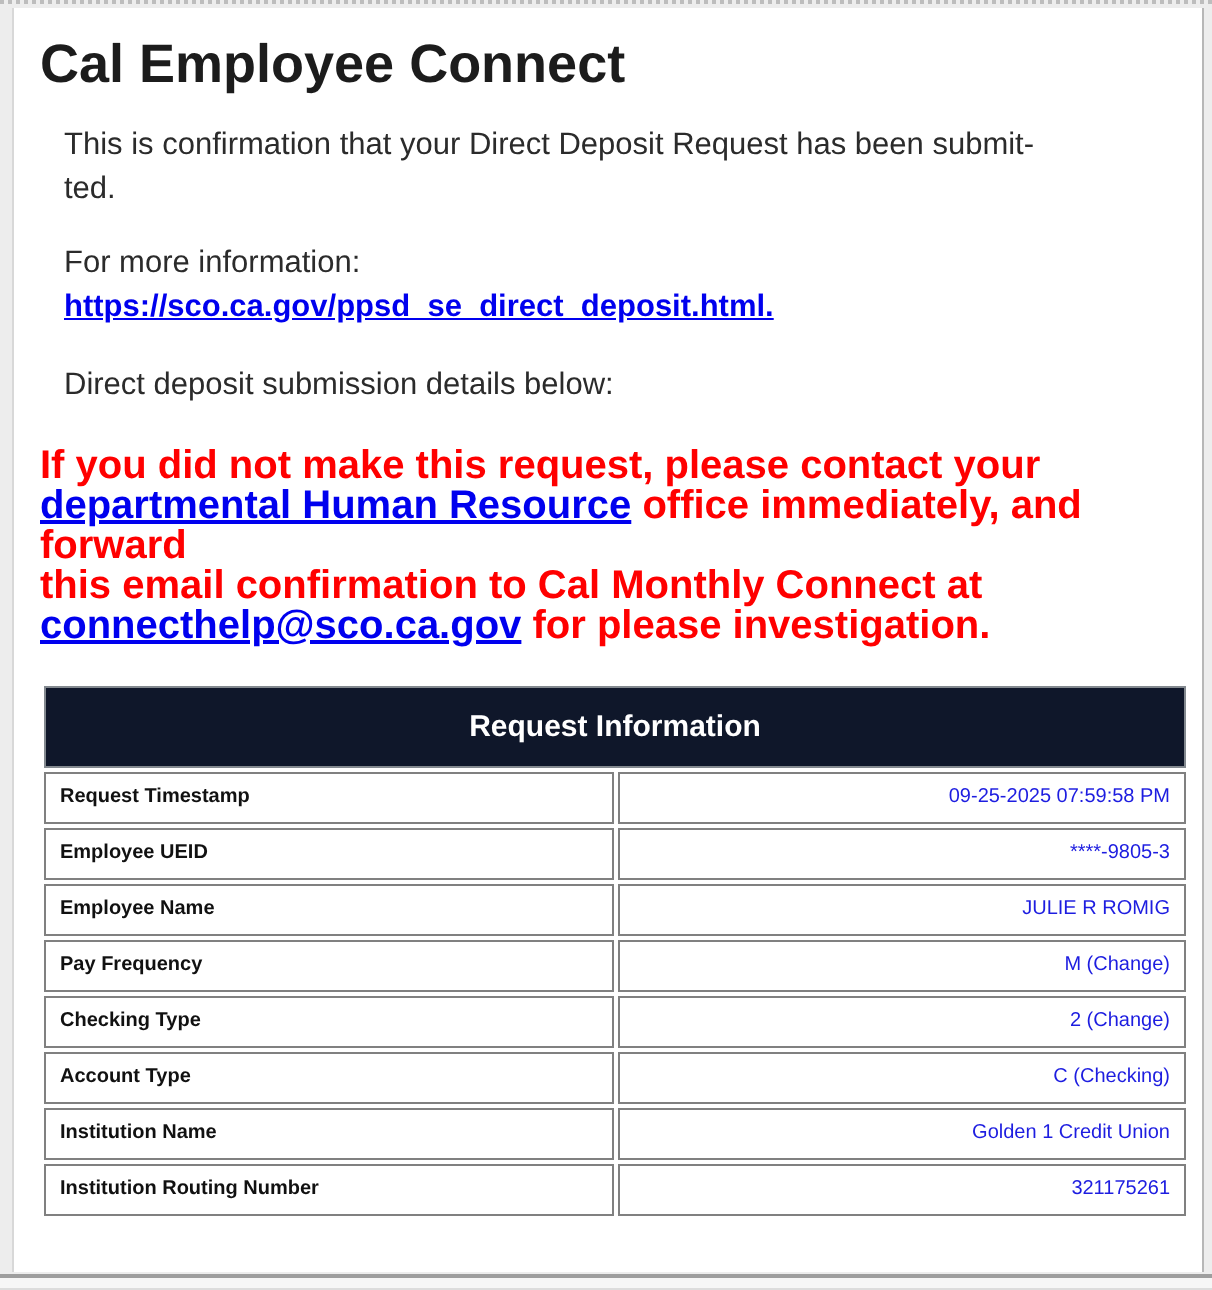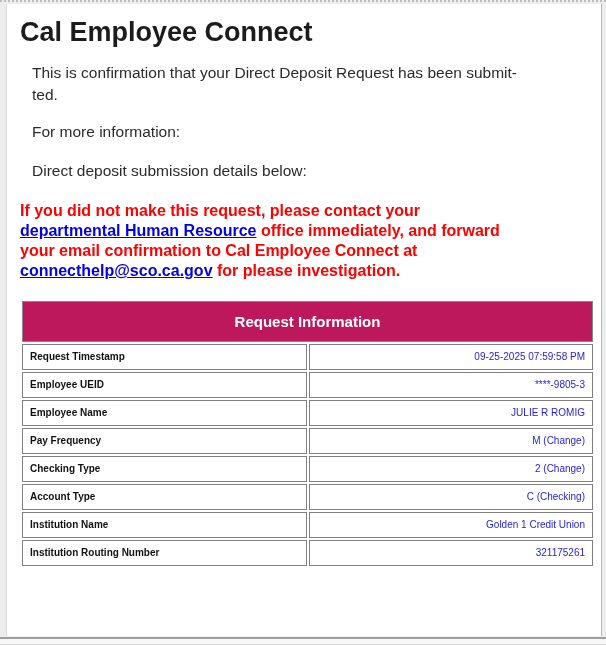--- a/index.html
+++ b/index.html
@@ -54,35 +54,35 @@
   }
   p.details-note { margin-top: 17px; }
   a.link {
     color: #0000ee;
     text-decoration: underline;
     font-weight: bold;
     cursor: pointer;
   }
   p.warning {
     margin: 19px 0 0 0;
-    font-size: 16px; line-height: 20px;
+    font-size: 20px; line-height: 20px;
     font-weight: bold;
     color: #ff0000;
   }
   p.warning a.link { color: #0000ee; }
 
   table.req {
     margin-top: 18px;
     width: 575px;
     border-collapse: separate;
     border-spacing: 2px;
     table-layout: fixed;
   }
   table.req th {
-    background: #be185d;
+    background: #0f172a;
     color: #ffffff;
     font-size: 15px; line-height: 17px;
     font-weight: bold;
     text-align: center;
     padding: 11px 4px;
     border: 1px solid #83898f;
   }
   table.req td {
     border: 1px solid #808080;
     padding: 3px 7px;
@@ -100,25 +100,25 @@
 <body>
 
 <div class="stage">
   <div class="pane">
 
     <h1 class="app-title">Cal Employee Connect</h1>
 
 
     <p class="body-text"><span>This is confirmation that your Direct Deposit Request has been submit-</span><br><span>ted.</span></p>
 
-    <p class="body-text"><span>For more information:</span><br></p>
+    <p class="body-text"><span>For more information:</span><br><a class="link" href="#">https://sco.ca.gov/ppsd_se_direct_deposit.html.</a></p>
 
     <p class="body-text details-note">Direct deposit submission details below:</p>
 
-    <p class="warning"><span>If you did not make this request, please contact your</span><br><a class="link" href="#">departmental Human Resource</a><span> office immediately, and forward</span><br><span>your email confirmation to Cal Employee Connect at</span><br><a class="link" href="#">connecthelp@sco.ca.gov</a><span> for please investigation.</span></p>
+    <p class="warning"><span>If you did not make this request, please contact your</span><br><a class="link" href="#">departmental Human Resource</a><span> office immediately, and forward</span><br><span>this email confirmation to Cal Monthly Connect at</span><br><a class="link" href="#">connecthelp@sco.ca.gov</a><span> for please investigation.</span></p>
 
     <table class="req">
       <thead>
         <tr>
           <th colspan="2">Request Information</th>
         </tr>
       </thead>
       <tbody>
         <tr>
           <td class="lbl">Request Timestamp</td>

